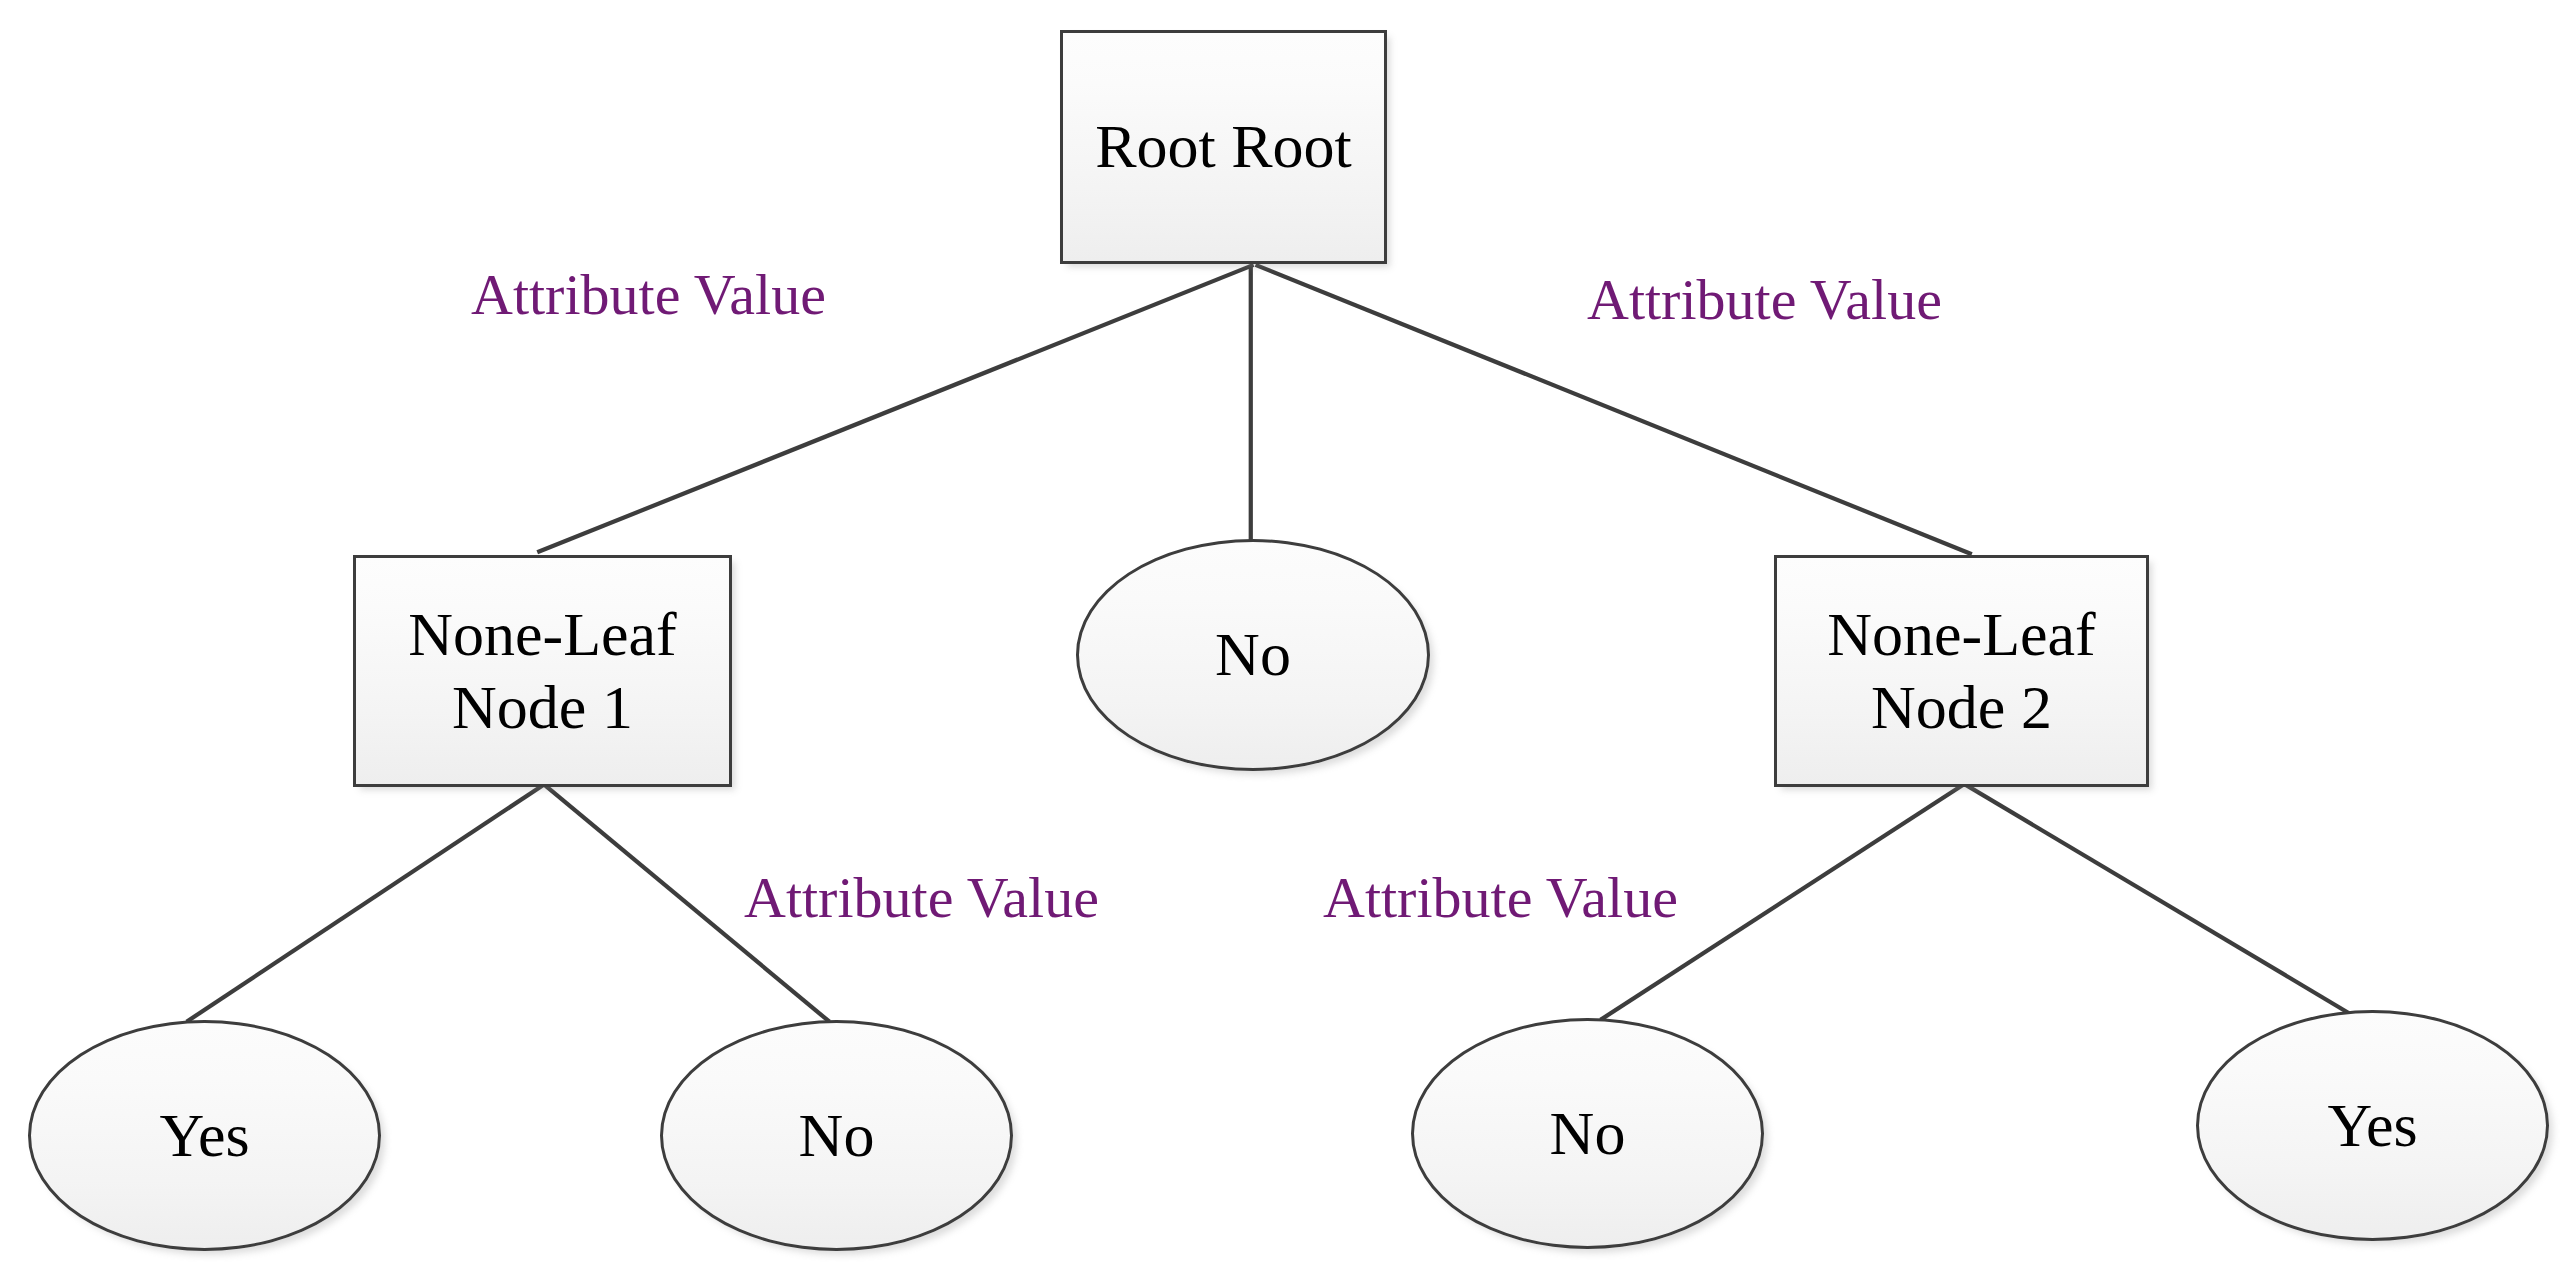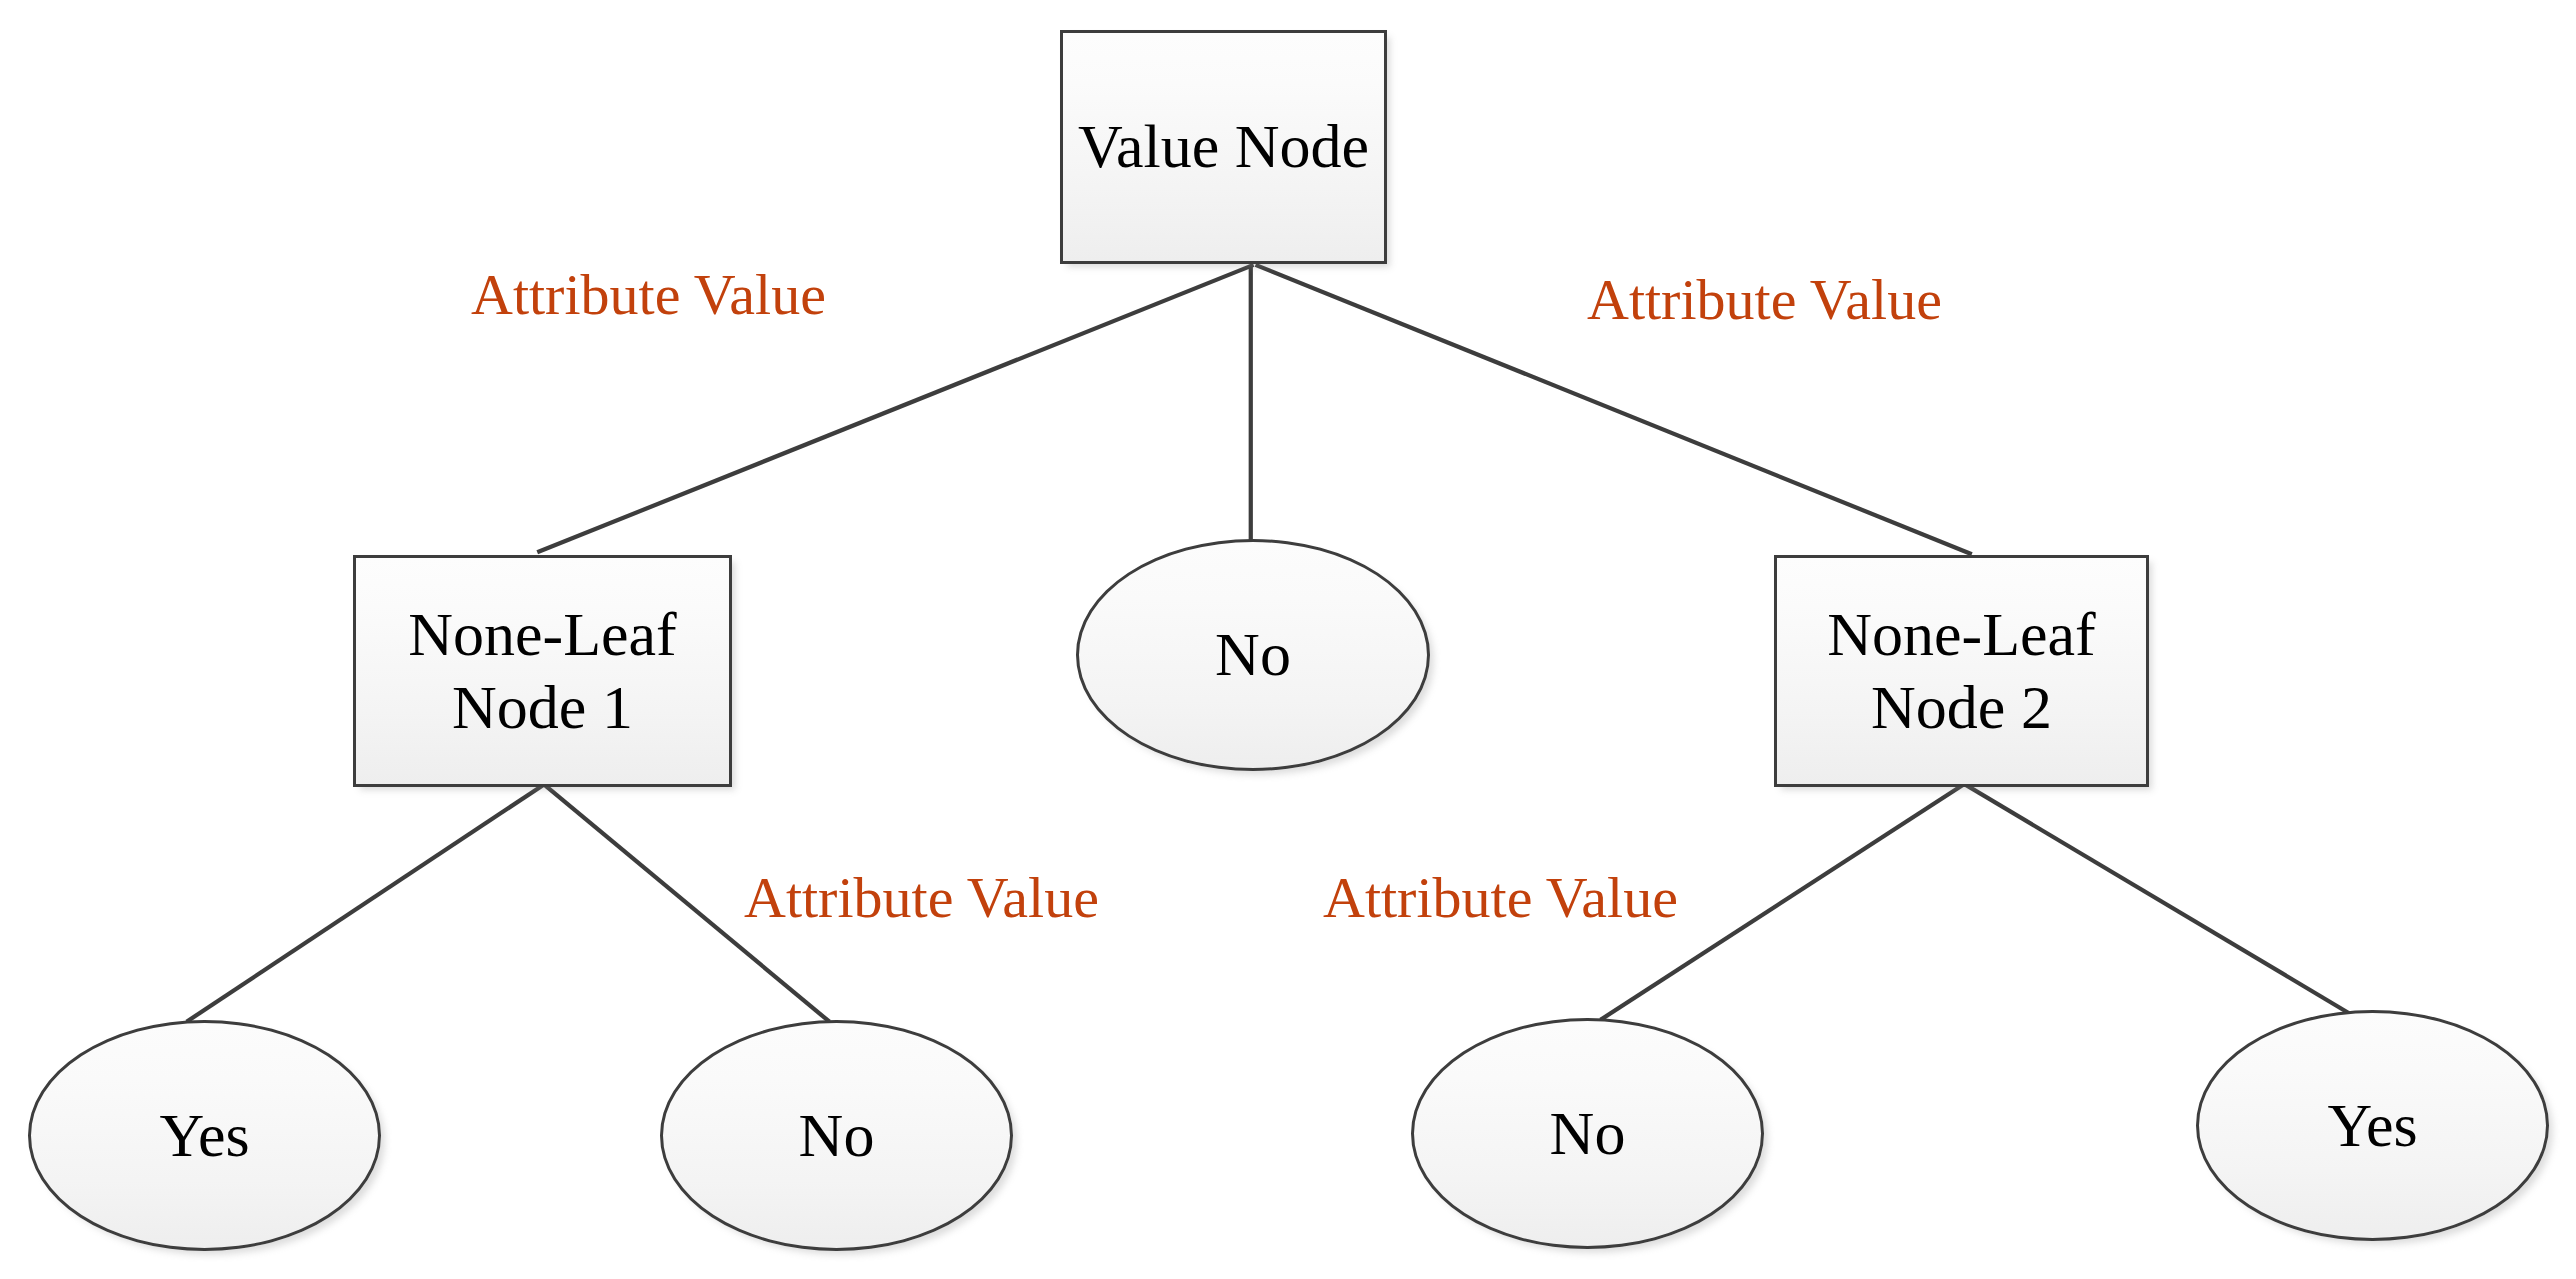--- a/index.html
+++ b/index.html
@@ -44,21 +44,21 @@
     background: linear-gradient(to bottom, #fcfcfc 0%, #fafafa 25%, #f4f4f4 70%, #eeeeee 100%);
     box-shadow: 5.7px 5.7px 7.5px -1.9px rgba(150,150,150,0.32);
     text-align: center;
   }
   .node-label {
     display: block;
     white-space: pre-line;
   }
   .edge-label {
     position: absolute;
-    color: #c2410c;
+    color: #701a75;
     font-family: "Liberation Serif", "DejaVu Serif", serif;
     white-space: nowrap;
     line-height: 1;
   }
 </style>
 </head>
 <body>
 
 <div id="canvas">
 
@@ -69,21 +69,21 @@
         <line x1="1332" y1="281" x2="2092" y2="588"></line>
         <line x1="576" y1="833" x2="198" y2="1084"></line>
         <line x1="578" y1="833" x2="880" y2="1084"></line>
         <line x1="2082" y1="833" x2="1698" y2="1082"></line>
         <line x1="2086" y1="833" x2="2494" y2="1076"></line>
       </g>
   </svg>
 
   <div id="nodes-layer">
       <div class="node node-rect" style="left: 1060px; top: 30px; width: 327px; height: 234px; font-size: 62px;">
-        <span class="node-label">Value Node</span>
+        <span class="node-label">Root Root</span>
       </div>
       <div class="node node-rect" style="left: 353px; top: 555px; width: 379px; height: 232px; font-size: 62px;">
         <span class="node-label">None-Leaf
 Node 1</span>
       </div>
       <div class="node node-ellipse" style="left: 1076px; top: 539px; width: 354px; height: 232px; font-size: 62px;">
         <span class="node-label">No</span>
       </div>
       <div class="node node-rect" style="left: 1774px; top: 555px; width: 375px; height: 232px; font-size: 62px;">
         <span class="node-label">None-Leaf

